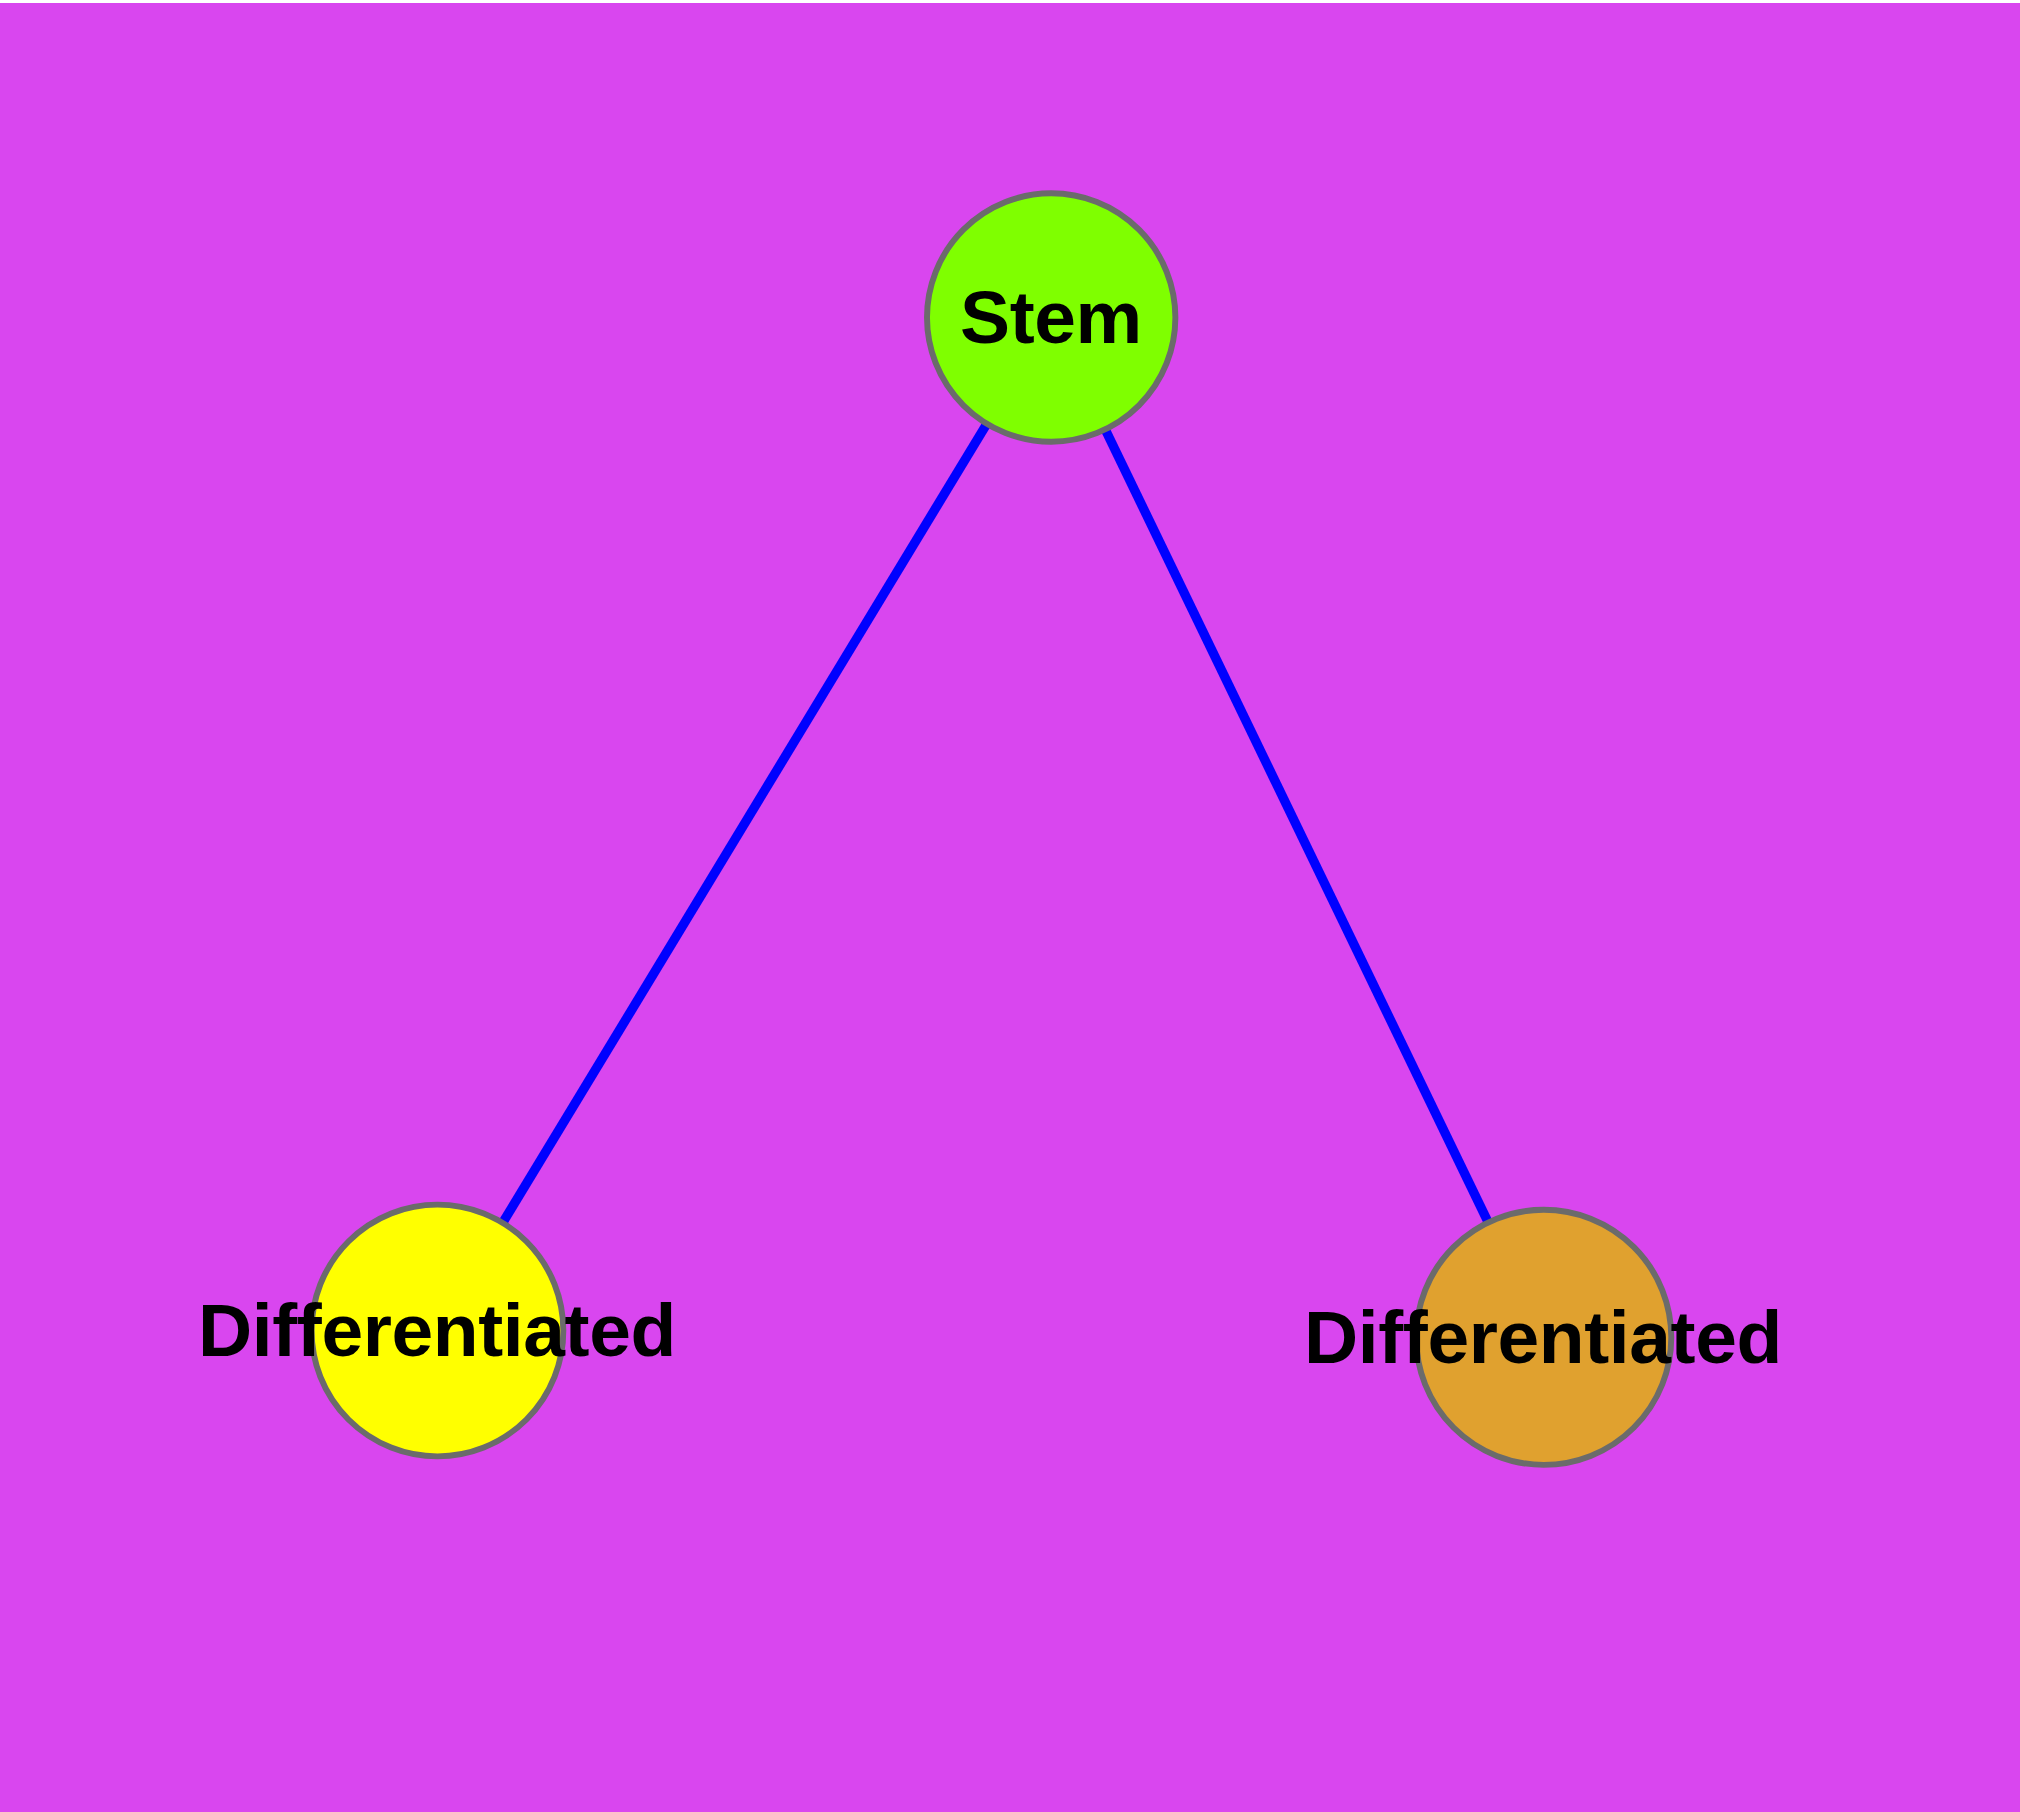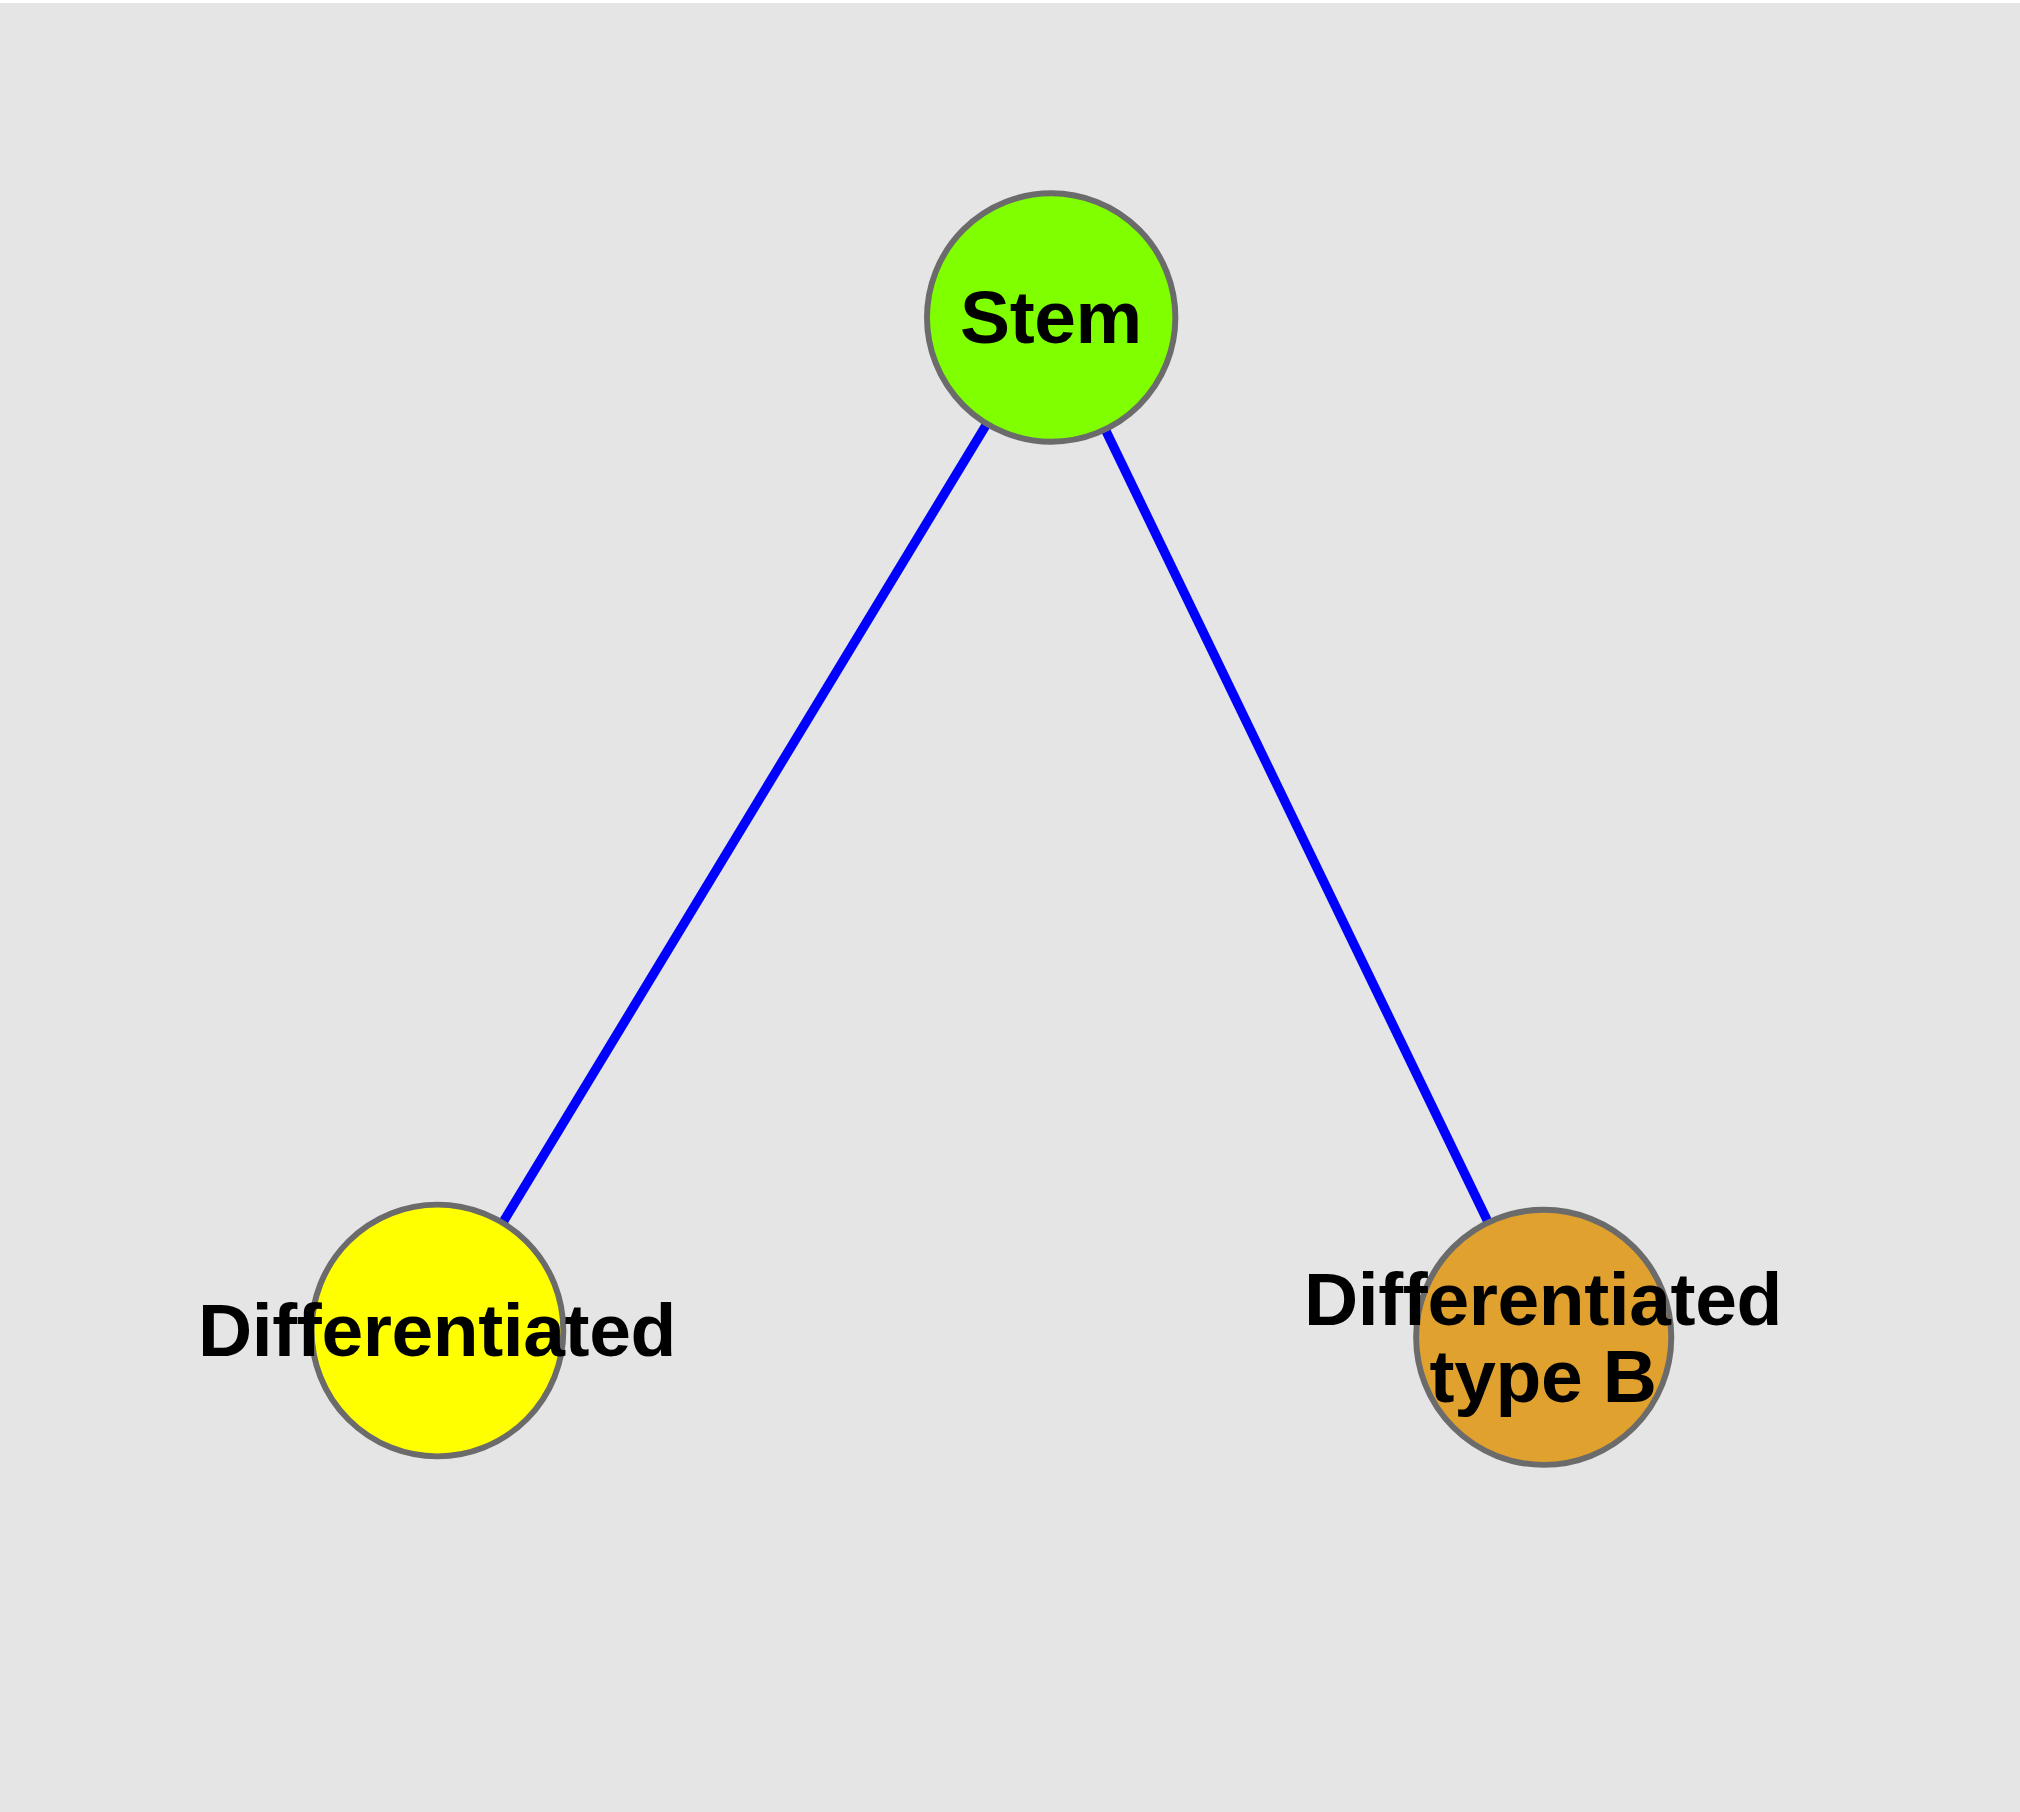--- a/index.html
+++ b/index.html
@@ -41,21 +41,21 @@
     white-space: nowrap;
     pointer-events: none;
     letter-spacing: -0.4px;
   }
   .node-label .lbl-line { display: block; }
 </style>
 </head>
 <body>
 
 <div id="canvas" style="background: rgb(255, 255, 255);">
-  <div id="plot-area" style="background: #e5e5e5;">
+  <div id="plot-area" style="background: #d946ef;">
 
     <svg id="graph-svg" viewBox="0 0 2384 2134" xmlns="http://www.w3.org/2000/svg">
 
       <g>
         <line id="edge-a" x1="1163.3101274287399" y1="497.5806598379226" x2="593.7262222006016" y2="1437.708790704808" stroke="#0000ff" stroke-width="11" stroke-linecap="butt"></line>
         <line id="edge-b" x1="1304.3645473114655" y1="504.2711711113477" x2="1754.895870328765" y2="1437.1269053451024" stroke="#0000ff" stroke-width="11" stroke-linecap="butt"></line>
       </g>
 
       <g>
         <circle id="node-stem" cx="1240" cy="371" r="146.5" fill="#7fff00" stroke="#6b6b6b" stroke-width="7"></circle>
@@ -67,18 +67,17 @@
     <div class="node-label" id="label-stem" style="left: 1051px; top: 314px; font-size: 75px; transform: translate(-50%, -50%); color: rgb(0, 0, 0);">
       <span class="lbl-line">Stem</span>
     </div>
 
     <div class="node-label" id="label-diff-a" style="left: 437px; top: 1327px; font-size: 75px; transform: translate(-50%, -50%); color: rgb(0, 0, 0);">
       <span class="lbl-line">Differentiated</span>
     </div>
 
     <div class="node-label" id="label-diff-b" style="left: 1543px; top: 1334px; font-size: 75px; transform: translate(-50%, -50%); color: rgb(0, 0, 0);">
       <span class="lbl-line">Differentiated</span>
-      <span class="lbl-line">type B</span>
     </div>
 
   </div>
 </div>
 
 
 </body></html>

